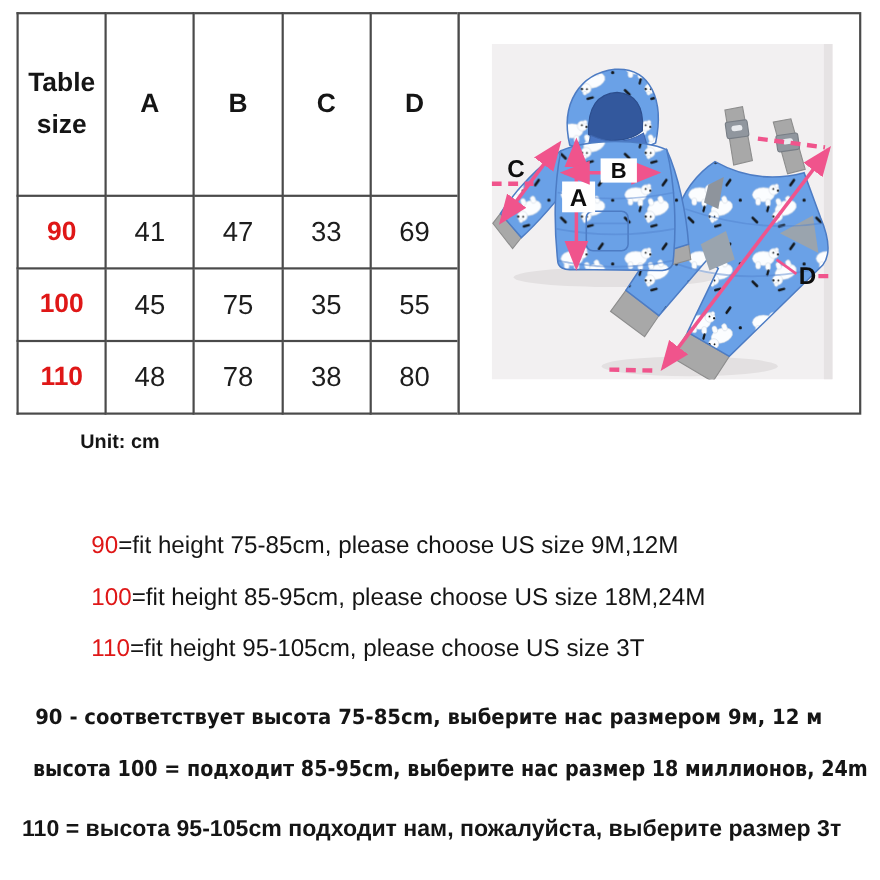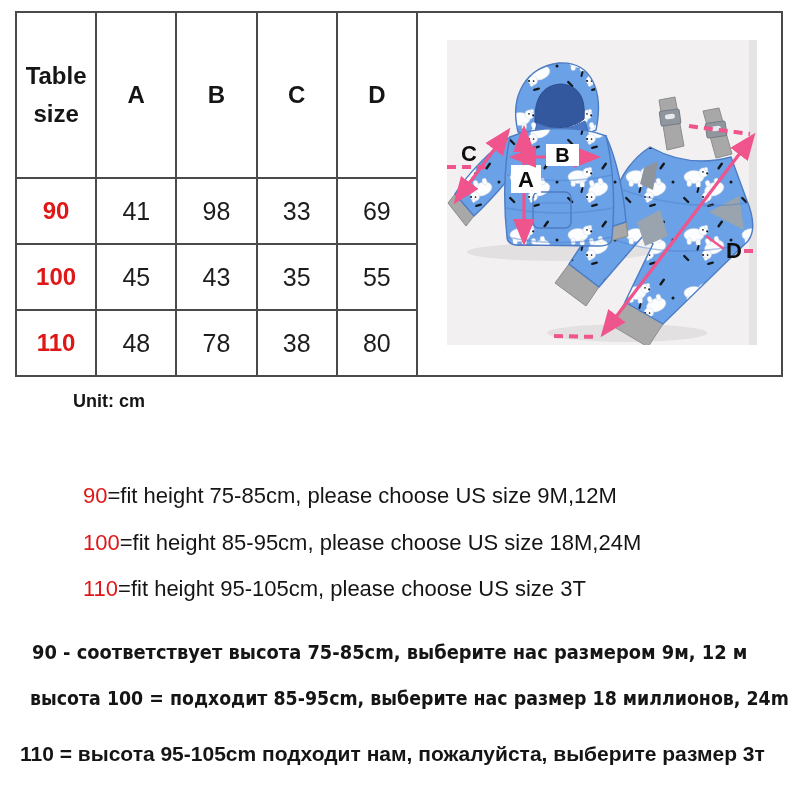--- a/index.html
+++ b/index.html
@@ -76,28 +76,28 @@
         <div>size</div>
       </td>
       <td class="colh">A</td>
       <td class="colh">B</td>
       <td class="colh">C</td>
       <td class="colh">D</td>
     </tr>
     <tr>
       <td class="sz">90</td>
       <td class="val">41</td>
-      <td class="val">98</td>
+      <td class="val">47</td>
       <td class="val">33</td>
       <td class="val">69</td>
     </tr>
     <tr>
       <td class="sz">100</td>
       <td class="val">45</td>
-      <td class="val">43</td>
+      <td class="val">75</td>
       <td class="val">35</td>
       <td class="val">55</td>
     </tr>
     <tr>
       <td class="sz">110</td>
       <td class="val">48</td>
       <td class="val">78</td>
       <td class="val">38</td>
       <td class="val">80</td>
     </tr>

